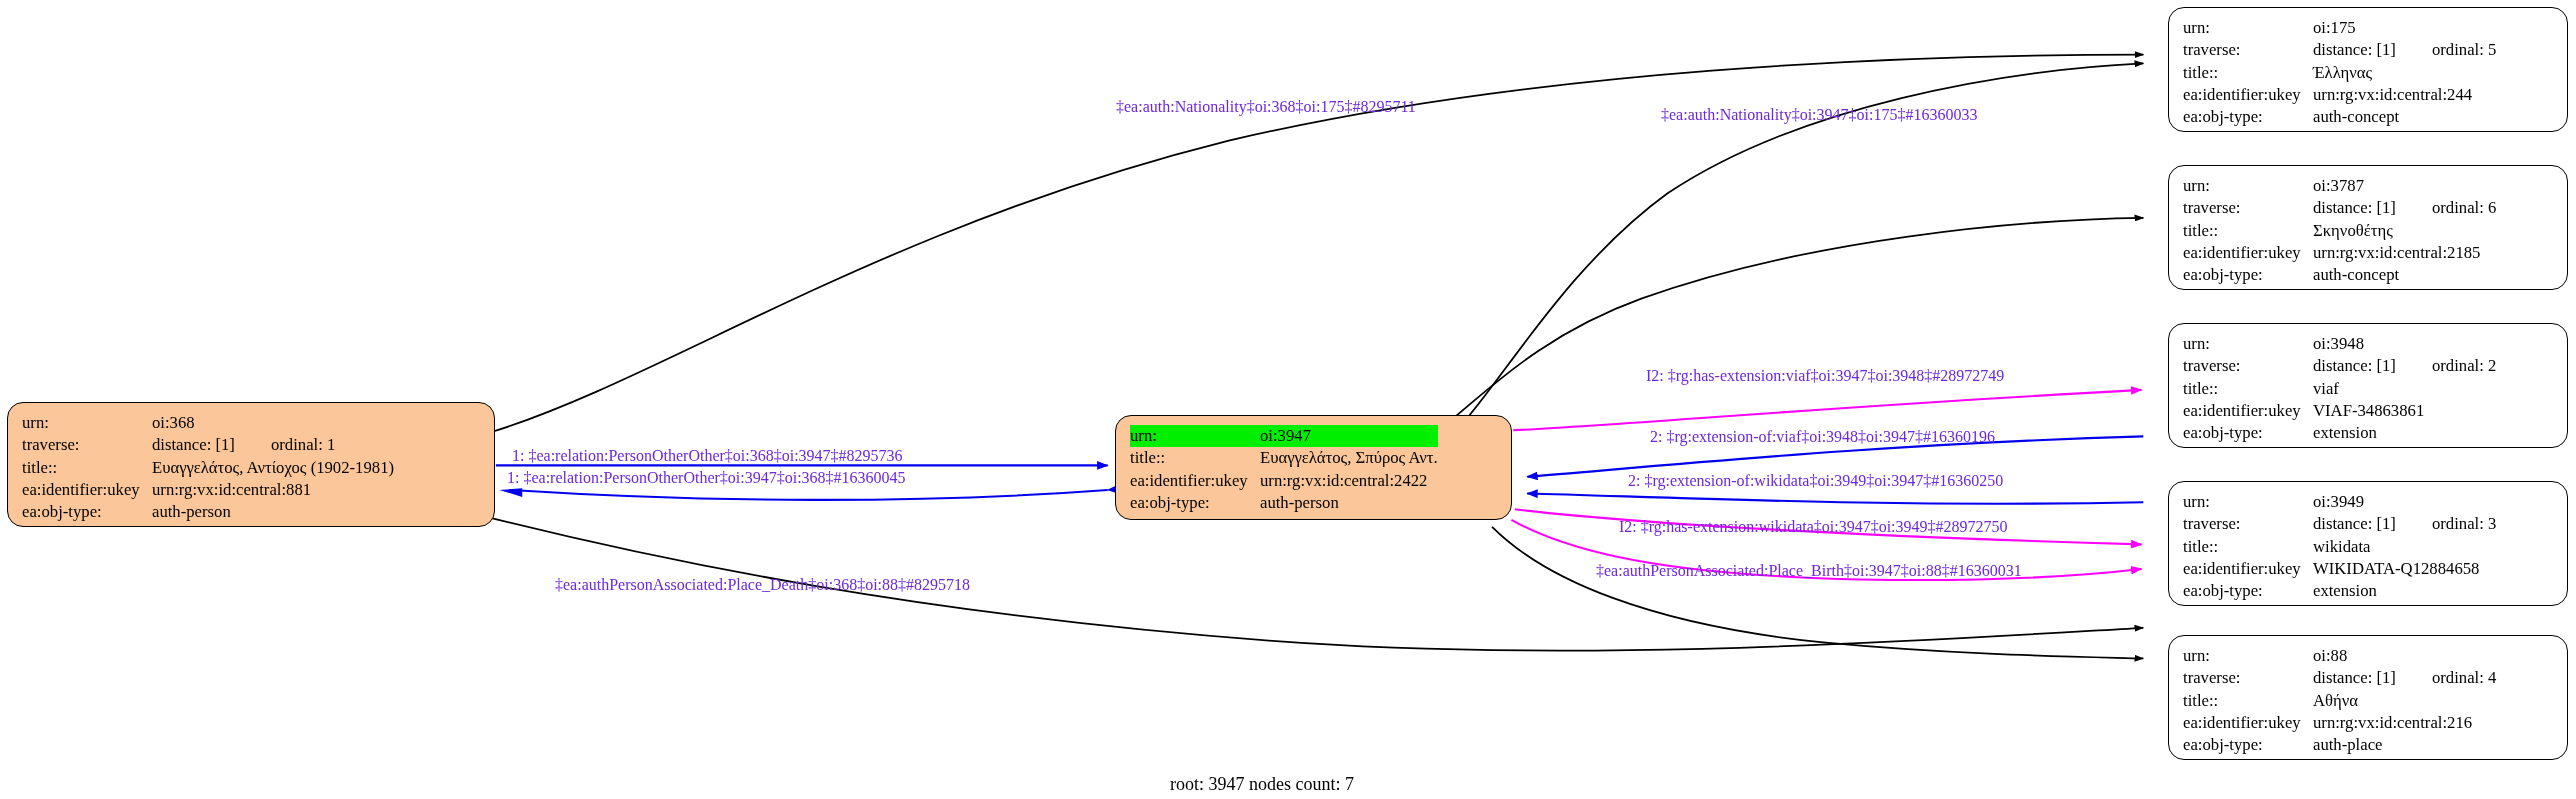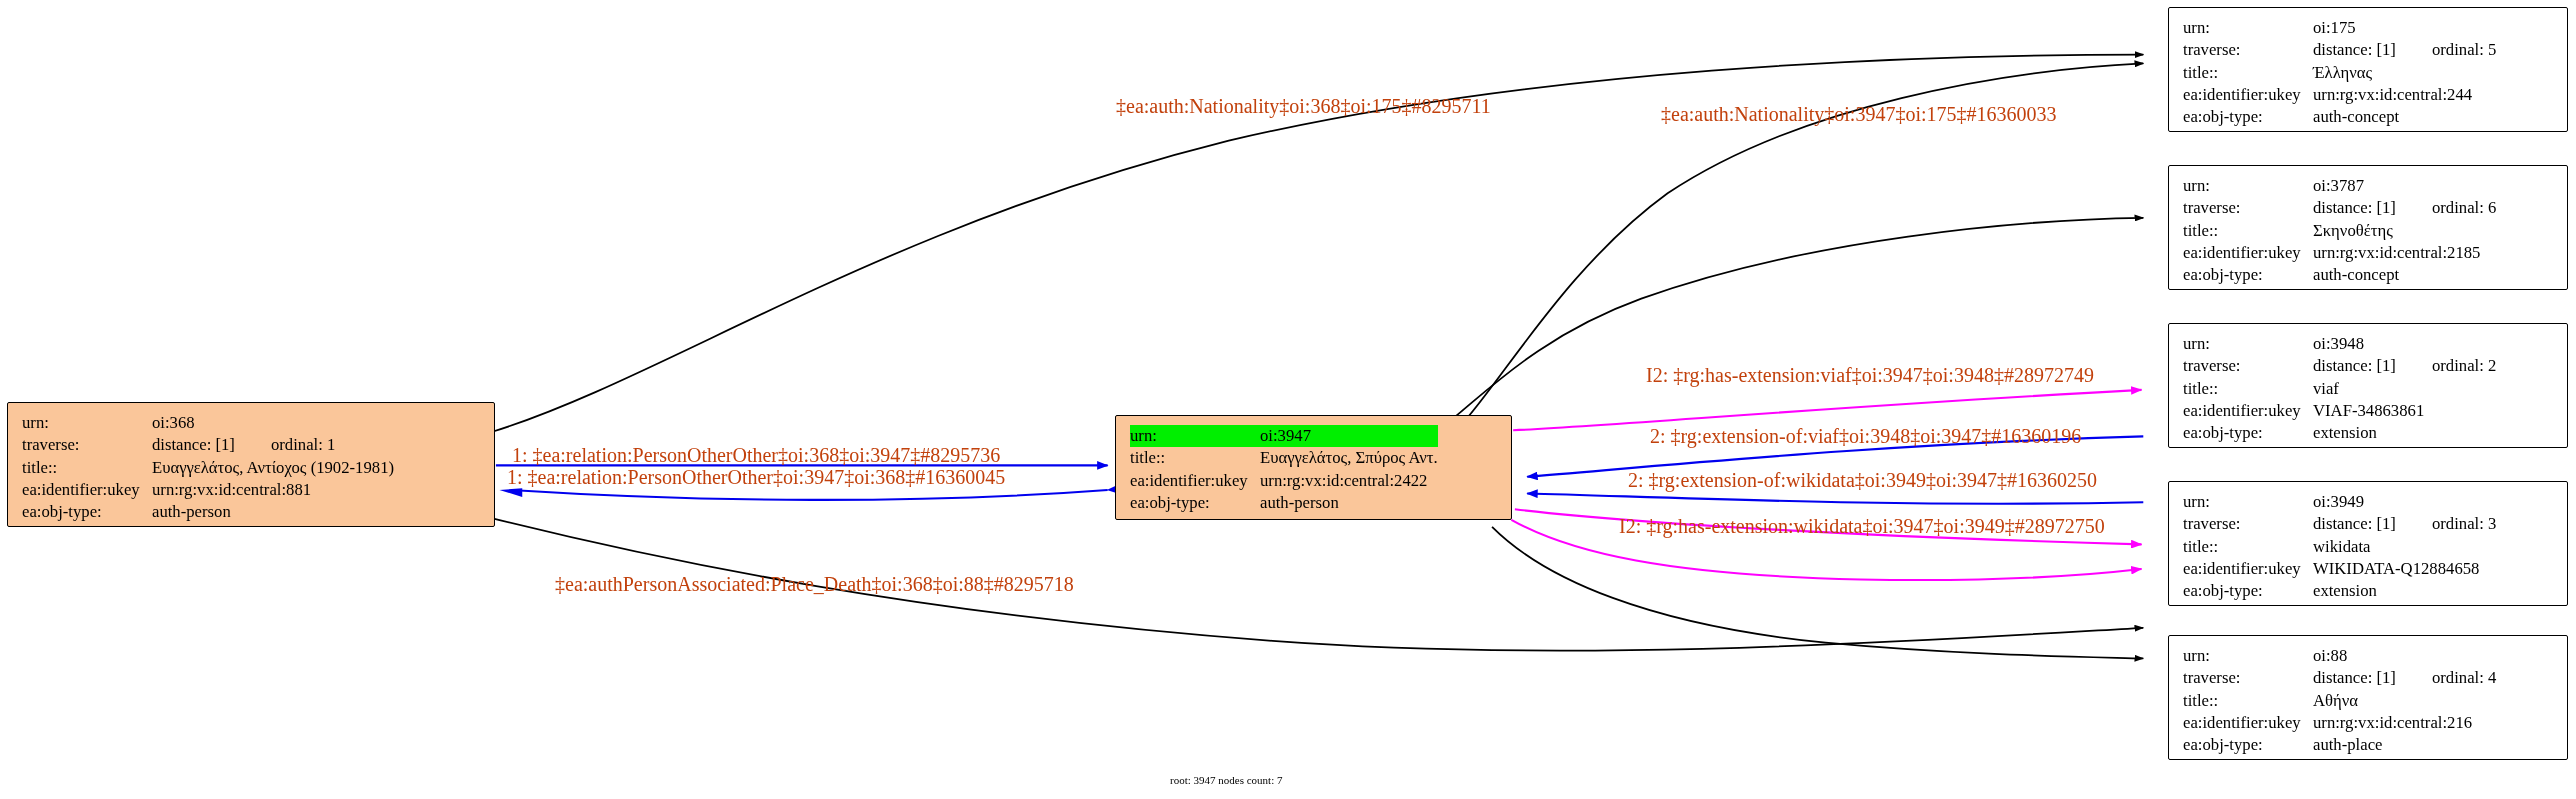--- a/index.html
+++ b/index.html
@@ -24,21 +24,21 @@
     width: 2576px;
     height: 800px;
     pointer-events: none;
   }
 
   
   .node {
     position: absolute;
     box-sizing: border-box;
     border: 1.4px solid #000000;
-    border-radius: 2px;
+    border-radius: 16px;
     background: #ffffff;
     padding: 8.8px 12.3px 8.8px 14px;
     font-size: 16.7px;
     line-height: 22.4px;
     color: #000000;
     white-space: nowrap;
   }
   .node.filled {
     background: #fac69a;
   }
@@ -59,29 +59,29 @@
   .node td.v .ord {
     padding-left: 36px;
   }
   .hl td {
     background: #00ef00;
   }
 
   
   .elabel {
     position: absolute;
-    font-size: 20px;
+    font-size: 16px;
     line-height: 19.3px;
-    color: #c2410c;
+    color: #6d28d9;
     white-space: nowrap;
     background: transparent;
   }
   .footer {
     position: absolute;
-    font-size: 11px;
+    font-size: 18px;
     color: #000000;
     white-space: nowrap;
   }
 </style>
 </head>
 <body>
 
 <div id="canvas">
 
   <svg class="edges" viewBox="0 0 2935 911" xmlns="http://www.w3.org/2000/svg">
@@ -326,20 +326,21 @@
 
 
   <div class="elabel" style="left:1646px; top:366px;">I2: ‡rg:has-extension:viaf‡oi:3947‡oi:3948‡#28972749</div>
 
   <div class="elabel" style="left:1650px; top:427px;">2: ‡rg:extension-of:viaf‡oi:3948‡oi:3947‡#16360196</div>
 
   <div class="elabel" style="left:1628px; top:471px;">2: ‡rg:extension-of:wikidata‡oi:3949‡oi:3947‡#16360250</div>
 
   <div class="elabel" style="left:1619px; top:517px;">I2: ‡rg:has-extension:wikidata‡oi:3947‡oi:3949‡#28972750</div>
 
+  <div class="elabel" style="left:1596px; top:561px;">‡ea:authPersonAssociated:Place_Birth‡oi:3947‡oi:88‡#16360031</div>
 
 
   <div class="elabel" style="left:512px; top:446px;">1: ‡ea:relation:PersonOtherOther‡oi:368‡oi:3947‡#8295736</div>
 
   <div class="elabel" style="left:507px; top:468px;">1: ‡ea:relation:PersonOtherOther‡oi:3947‡oi:368‡#16360045</div>
 
   <div class="elabel" style="left:555px; top:575px;">‡ea:authPersonAssociated:Place_Death‡oi:368‡oi:88‡#8295718</div>
 
   <div class="footer" style="left:1170px; top:774px;">root: 3947 nodes count: 7</div>
 

